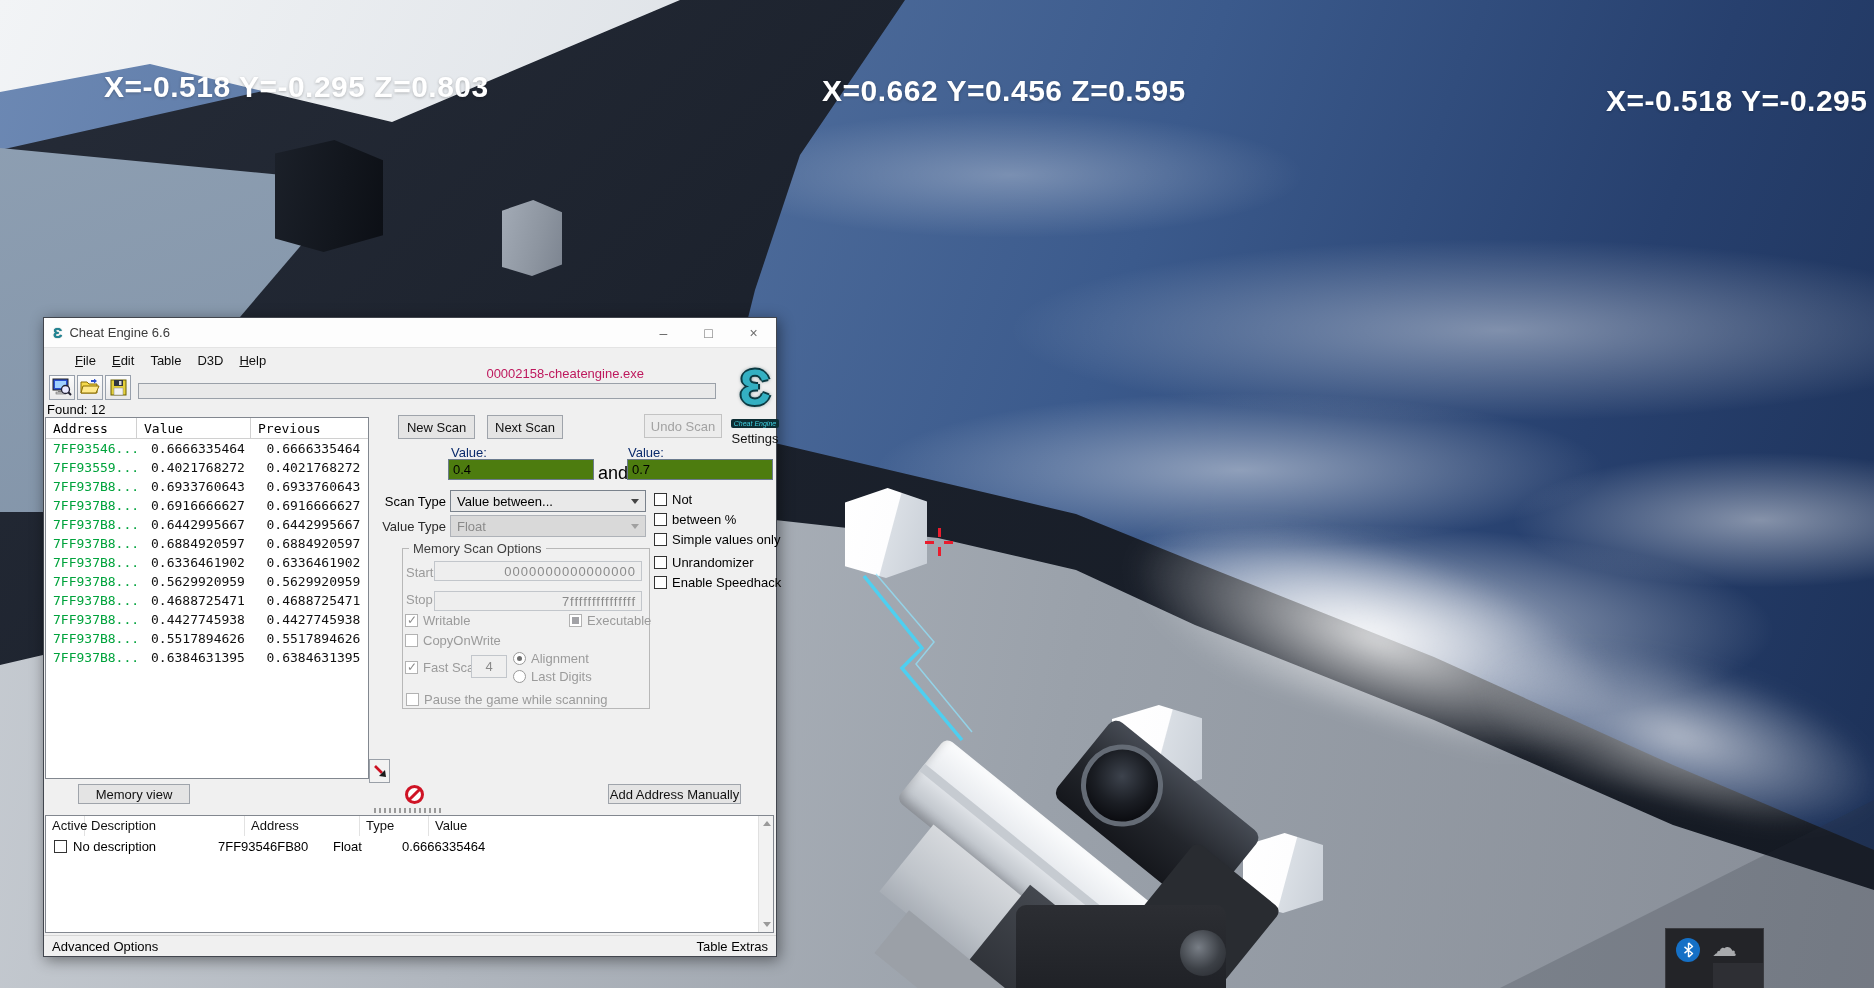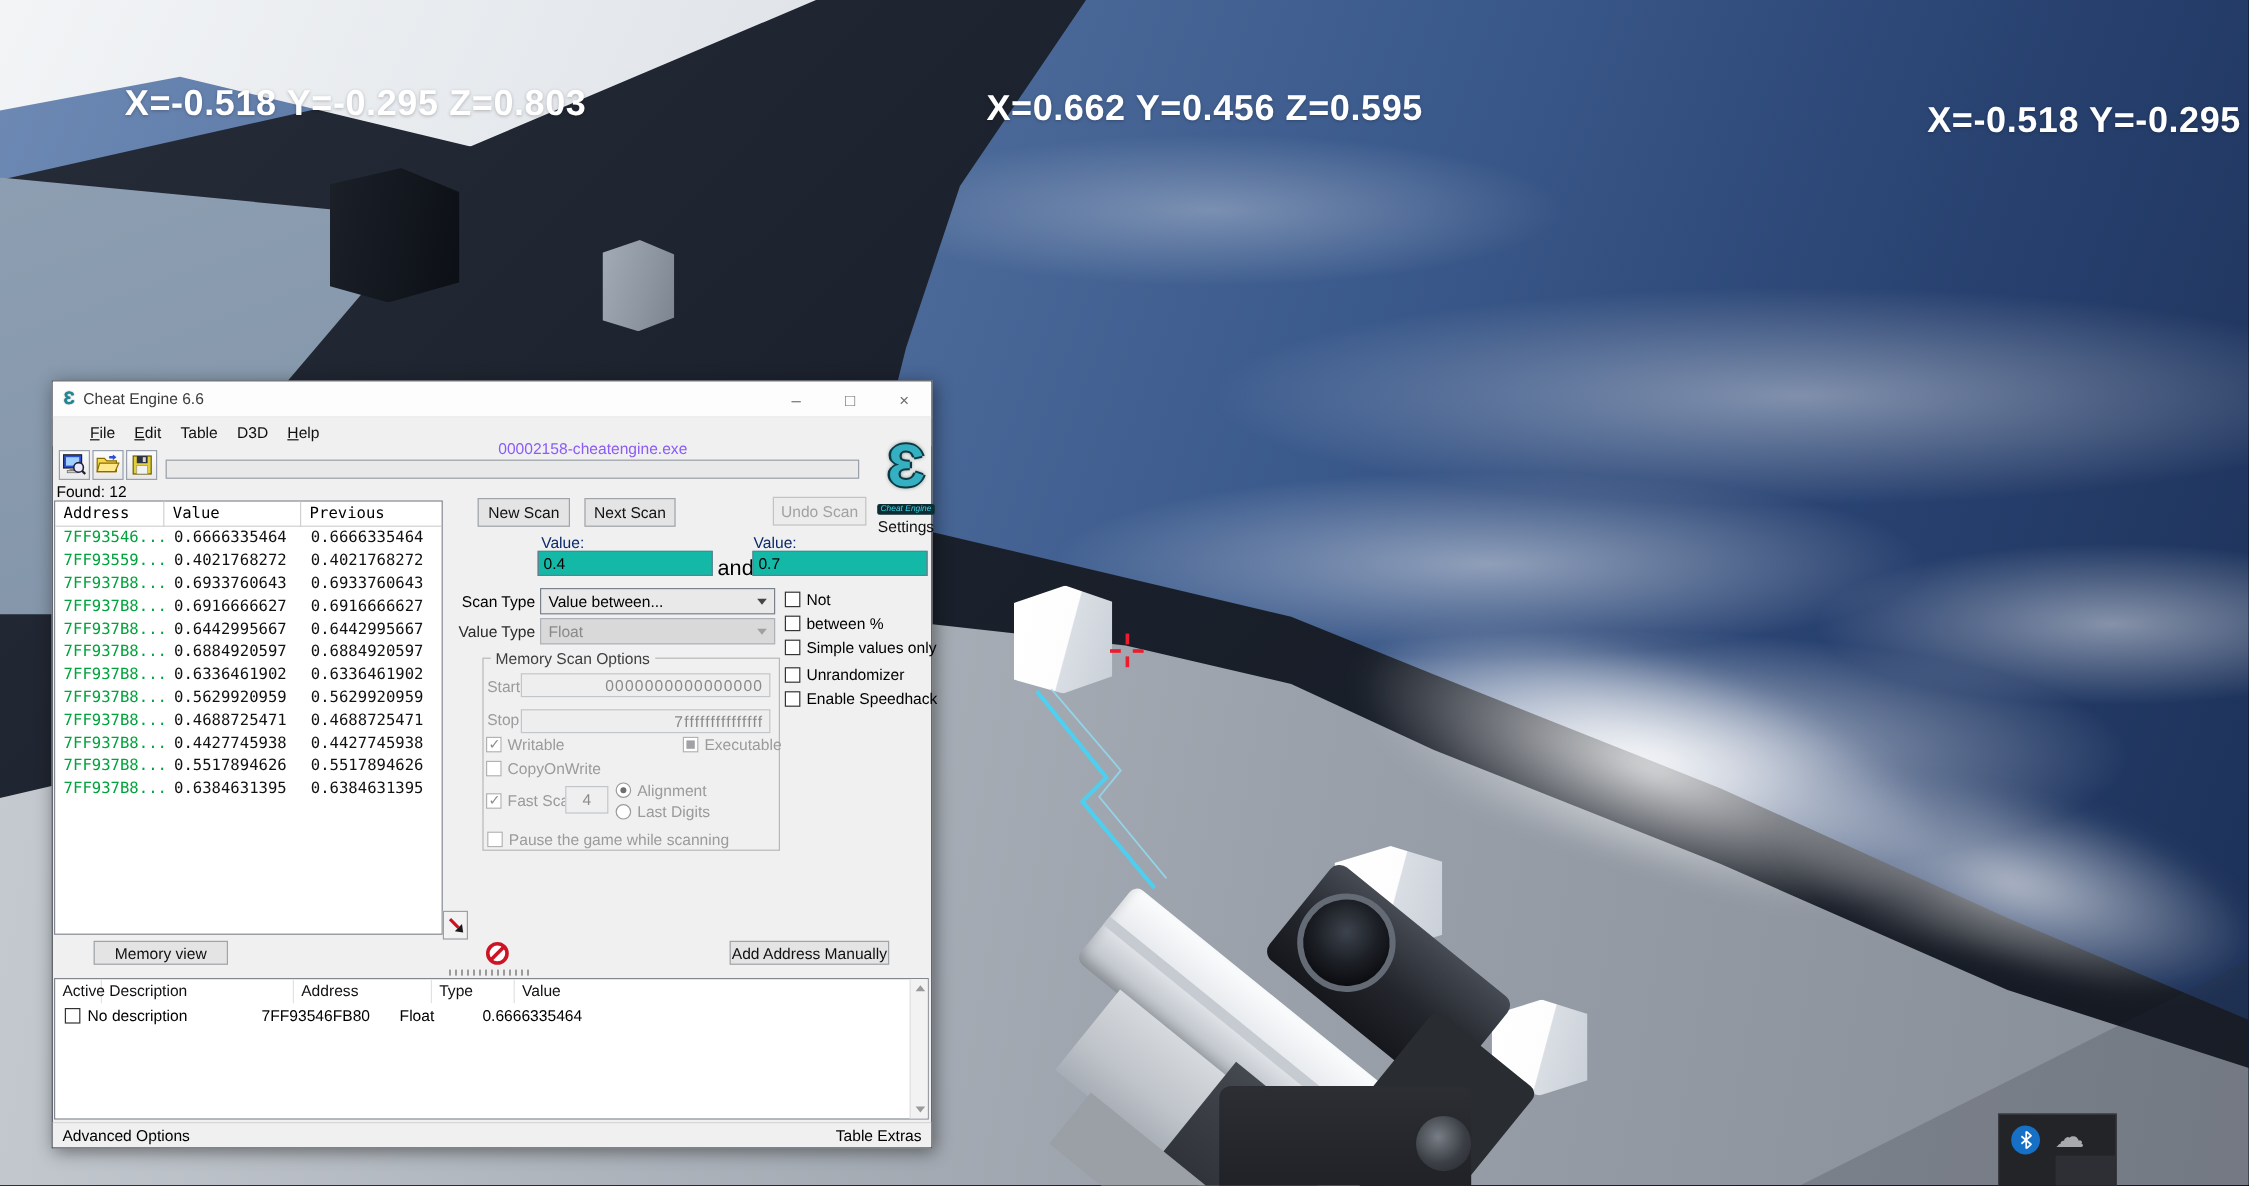--- a/index.html
+++ b/index.html
@@ -83,44 +83,44 @@
   .titlebar{position:absolute;left:0;top:0;right:0;height:30px;background:#fdfdfd;display:flex;align-items:center;border-bottom:1px solid #e4e4e4;}
   .app-ico{font-weight:700;color:#1f8796;font-size:15px;margin:0 7px 0 9px;text-shadow:0 0 1px #0c3c44;}
   .title-text{color:#3c3c3c;font-size:13px;}
   .winbtns{margin-left:auto;display:flex;height:100%;}
   .winbtn{width:45px;height:100%;display:flex;align-items:center;justify-content:center;color:#6e6e6e;font-size:14px;}
   .menubar{position:absolute;left:0;top:30px;right:0;height:24px;display:flex;align-items:center;padding-left:23px;background:#f0f0f0;}
   .menu-item{padding:2px 8px;color:#111;}
   .uf::first-letter{text-decoration:underline;}
   .toolbar-btn{position:absolute;width:26px;height:25px;top:57px;background:linear-gradient(#fcfcfc,#e9e9ea);border:1px solid #98a0ac;display:flex;align-items:center;justify-content:center;}
   .tb1{left:5px;} .tb2{left:33px;} .tb3{left:61px;}
-  .proc-label{position:absolute;left:300px;top:48px;width:300px;text-align:center;font-size:13px;color:#8b5cf6;}
+  .proc-label{position:absolute;left:300px;top:48px;width:300px;text-align:right;font-size:13px;color:#be185d;}
   .progressbar{position:absolute;left:94px;top:65px;width:578px;height:16px;background:#e9e9e9;border:1px solid #9aa0a8;}
   .found{position:absolute;left:3px;top:84px;font-size:13px;}
   .listbox{position:absolute;left:1px;top:99px;width:324px;height:362px;background:#fff;border:1px solid #82878f;font-family:"DejaVu Sans Mono",monospace;font-size:13px;}
   .lhead{display:flex;height:21px;border-bottom:1px solid #d0d0d0;align-items:center;}
   .lhead span{padding-left:7px;height:21px;line-height:21px;}
   .hc1{width:91px;border-right:1px solid #d0d0d0;} .hc2{width:114px;border-right:1px solid #d0d0d0;} .hc3{flex:1;}
-  .lrow{display:flex;height:19px;line-height:19px;}
+  .lrow{display:flex;height:19px;line-height:19px;text-align:center;}
   .c-addr{width:91px;padding-left:7px;color:#00a33c;}
   .c-val{width:114px;padding-left:8px;color:#111;}
   .c-prev{flex:1;padding-left:8px;color:#111;}
   .arrow-btn{position:absolute;left:325px;top:441px;width:21px;height:24px;background:#f2f2f2;border:1px solid #9aa0a8;display:flex;align-items:center;justify-content:center;}
   .btn{position:absolute;background:#e4e4e4;border:1px solid #9fa4ab;text-align:center;font-size:13px;color:#111;display:flex;align-items:center;justify-content:center;}
   .btn-new{left:354px;top:97px;width:77px;height:24px;}
   .btn-next{left:443px;top:97px;width:76px;height:24px;}
   .btn-undo{left:600px;top:96px;width:78px;height:24px;background:#ececec;border-color:#c3c3c3;color:#a2a2a2;}
   .settings{position:absolute;left:672px;top:44px;width:78px;text-align:center;}
   .ce-e{font-size:50px;line-height:52px;font-weight:700;color:#34b0c2;display:block;
     text-shadow:-2px 0 0 #0c3a42,2px 0 0 #0c3a42,0 -2px 0 #0c3a42,0 2px 0 #0c3a42,0 0 4px #062a30;}
   .ce-cap{display:inline-block;font-size:7px;font-style:italic;color:#3fd0e0;background:#0d2d33;border-radius:2px;padding:1px 3px;margin-top:-4px;}
   .settings-label{display:block;font-size:13px;color:#111;margin-top:2px;}
   .vlabel{position:absolute;font-size:13px;color:#0a2a6b;}
   .vl1{left:407px;top:127px;} .vl2{left:584px;top:127px;}
-  .vinput{position:absolute;height:21px;border:1px solid #6b7b8d;background:#14b8a6;font-size:13px;padding:0 4px;font-family:"Liberation Sans",sans-serif;}
+  .vinput{position:absolute;height:21px;border:1px solid #6b7b8d;background:#4d7c0f;font-size:13px;padding:0 4px;font-family:"Liberation Sans",sans-serif;}
   .vi1{left:404px;top:141px;width:146px;} .vi2{left:583px;top:141px;width:146px;}
   .andlbl{position:absolute;left:554px;top:145px;font-size:18px;}
   .ddlabel{position:absolute;font-size:13px;text-align:right;}
   .dd1l{left:330px;top:176px;width:72px;} .dd2l{left:327px;top:201px;width:75px;color:#2a2a2a;}
   .dropdown{position:absolute;height:22px;border:1px solid #7a828c;background:#e9e9e9;display:flex;align-items:center;padding:0 6px;font-size:13px;}
   .dd1{left:406px;top:172px;width:196px;} 
   .dd2{left:406px;top:197px;width:196px;background:#d9d9d9;color:#8a8a8a;border-color:#aeb2b8;}
   .dd-chev{margin-left:auto;width:0;height:0;border-left:4px solid transparent;border-right:4px solid transparent;border-top:5px solid #444;}
   .dd2 .dd-chev{border-top-color:#a0a0a0;}
   .chk{position:absolute;display:flex;align-items:center;gap:5px;font-size:13px;white-space:nowrap;}

